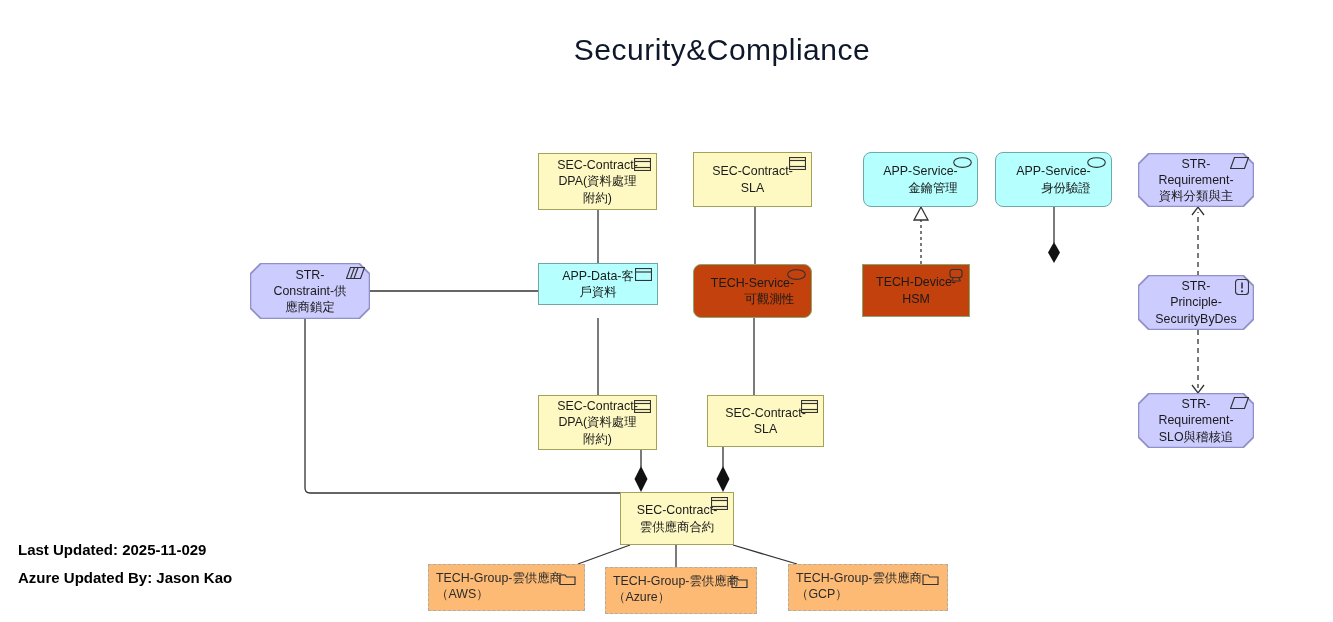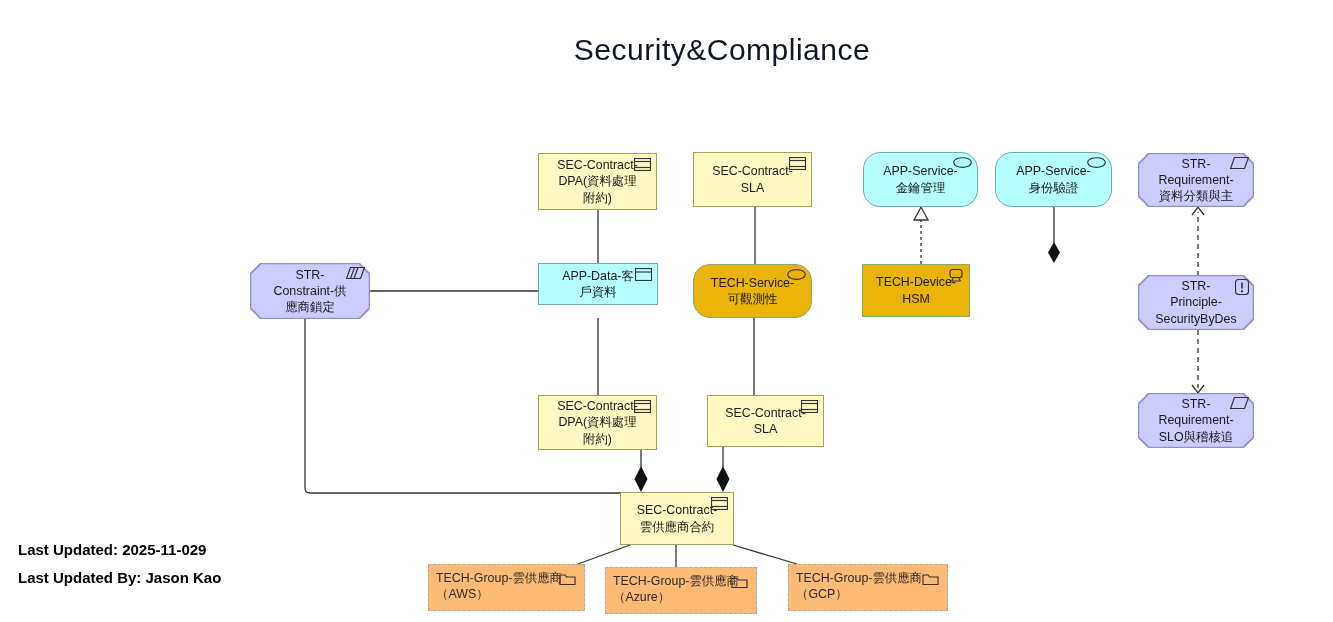--- a/index.html
+++ b/index.html
@@ -9,24 +9,24 @@
          text-align:center;font-size:30px;font-weight:400;color:#0f172a;letter-spacing:0.5px;}
   .footer-line{position:absolute;left:18px;font-size:15px;font-weight:700;color:#000;}
   .f1{top:541px;} .f2{top:569px;}
 
   svg.overlay{position:absolute;left:0;top:0;z-index:1;}
 
   .node{position:absolute;display:flex;align-items:center;justify-content:center;z-index:2;
         box-sizing:border-box;font-size:12.4px;line-height:1.3;color:#1a1a1a;text-align:center;}
   .lbl{white-space:pre-line;position:relative;z-index:3;padding:0 3px;}
   .box{border:1.2px solid;}
-  .rounded{border-radius:17px;}
+  .rounded{border-radius:8px;text-align:right;}
   .contract{background:#fef9c3;border-color:#A2A258;}
   .app{background:#B5FFFF;border-color:#6FA8A8;}
-  .tech{background:#eab308;border-color:#85A96F;}
+  .tech{background:#c2410c;border-color:#85A96F;}
   .group{border:1.4px dashed #ADADAD;background:#fdba74;align-items:flex-start;justify-content:flex-start;
          text-align:left;padding:5px 7px;color:#2b2b2b;z-index:2;}
   .group .lbl{padding:0;}
 
   .octa{background:transparent;border:none;}
   .octa-bg,.octa-fg{position:absolute;
     clip-path:polygon(10px 0,calc(100% - 10px) 0,100% 10px,100% calc(100% - 10px),
                       calc(100% - 10px) 100%,10px 100%,0 calc(100% - 10px),0 10px);}
   .octa-bg{inset:0;background:#9191C9;}
   .octa-fg{inset:1.3px;background:#CCCCFF;}
@@ -265,15 +265,15 @@
     <span class="icon" style="top:7px;right:8px;">
         <svg width="17" height="13">
           <path d="M1 3 H6 L7.5 5 H16 V12.5 H1 Z"></path>
         </svg>
       </span>
     <span class="lbl">TECH-Group-雲供應商
 （GCP）</span>
   </div>
 
   <div class="footer-line f1">Last Updated: 2025-11-029</div>
-  <div class="footer-line f2">Last Updated By: Jason Kao</div>
+  <div class="footer-line f2">Azure Updated By: Jason Kao</div>
 
 </div>
 
 </body></html>

